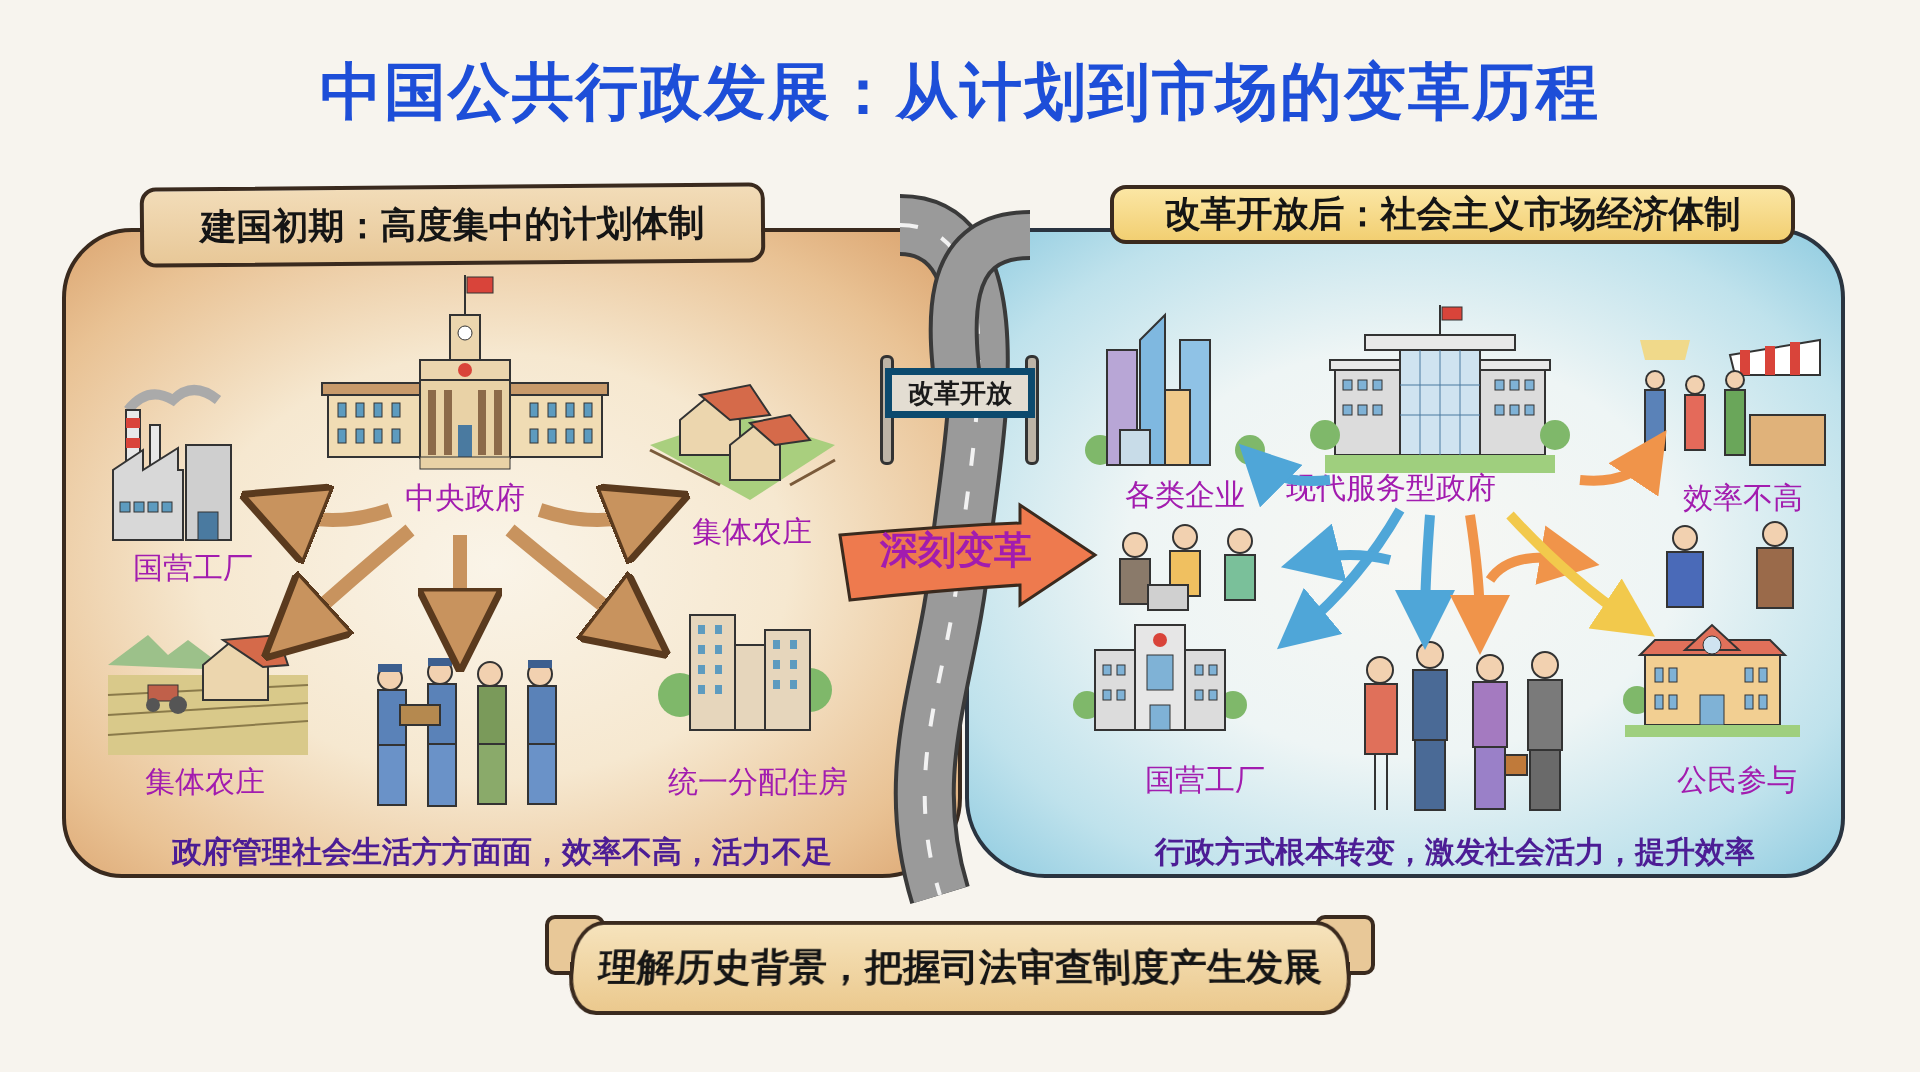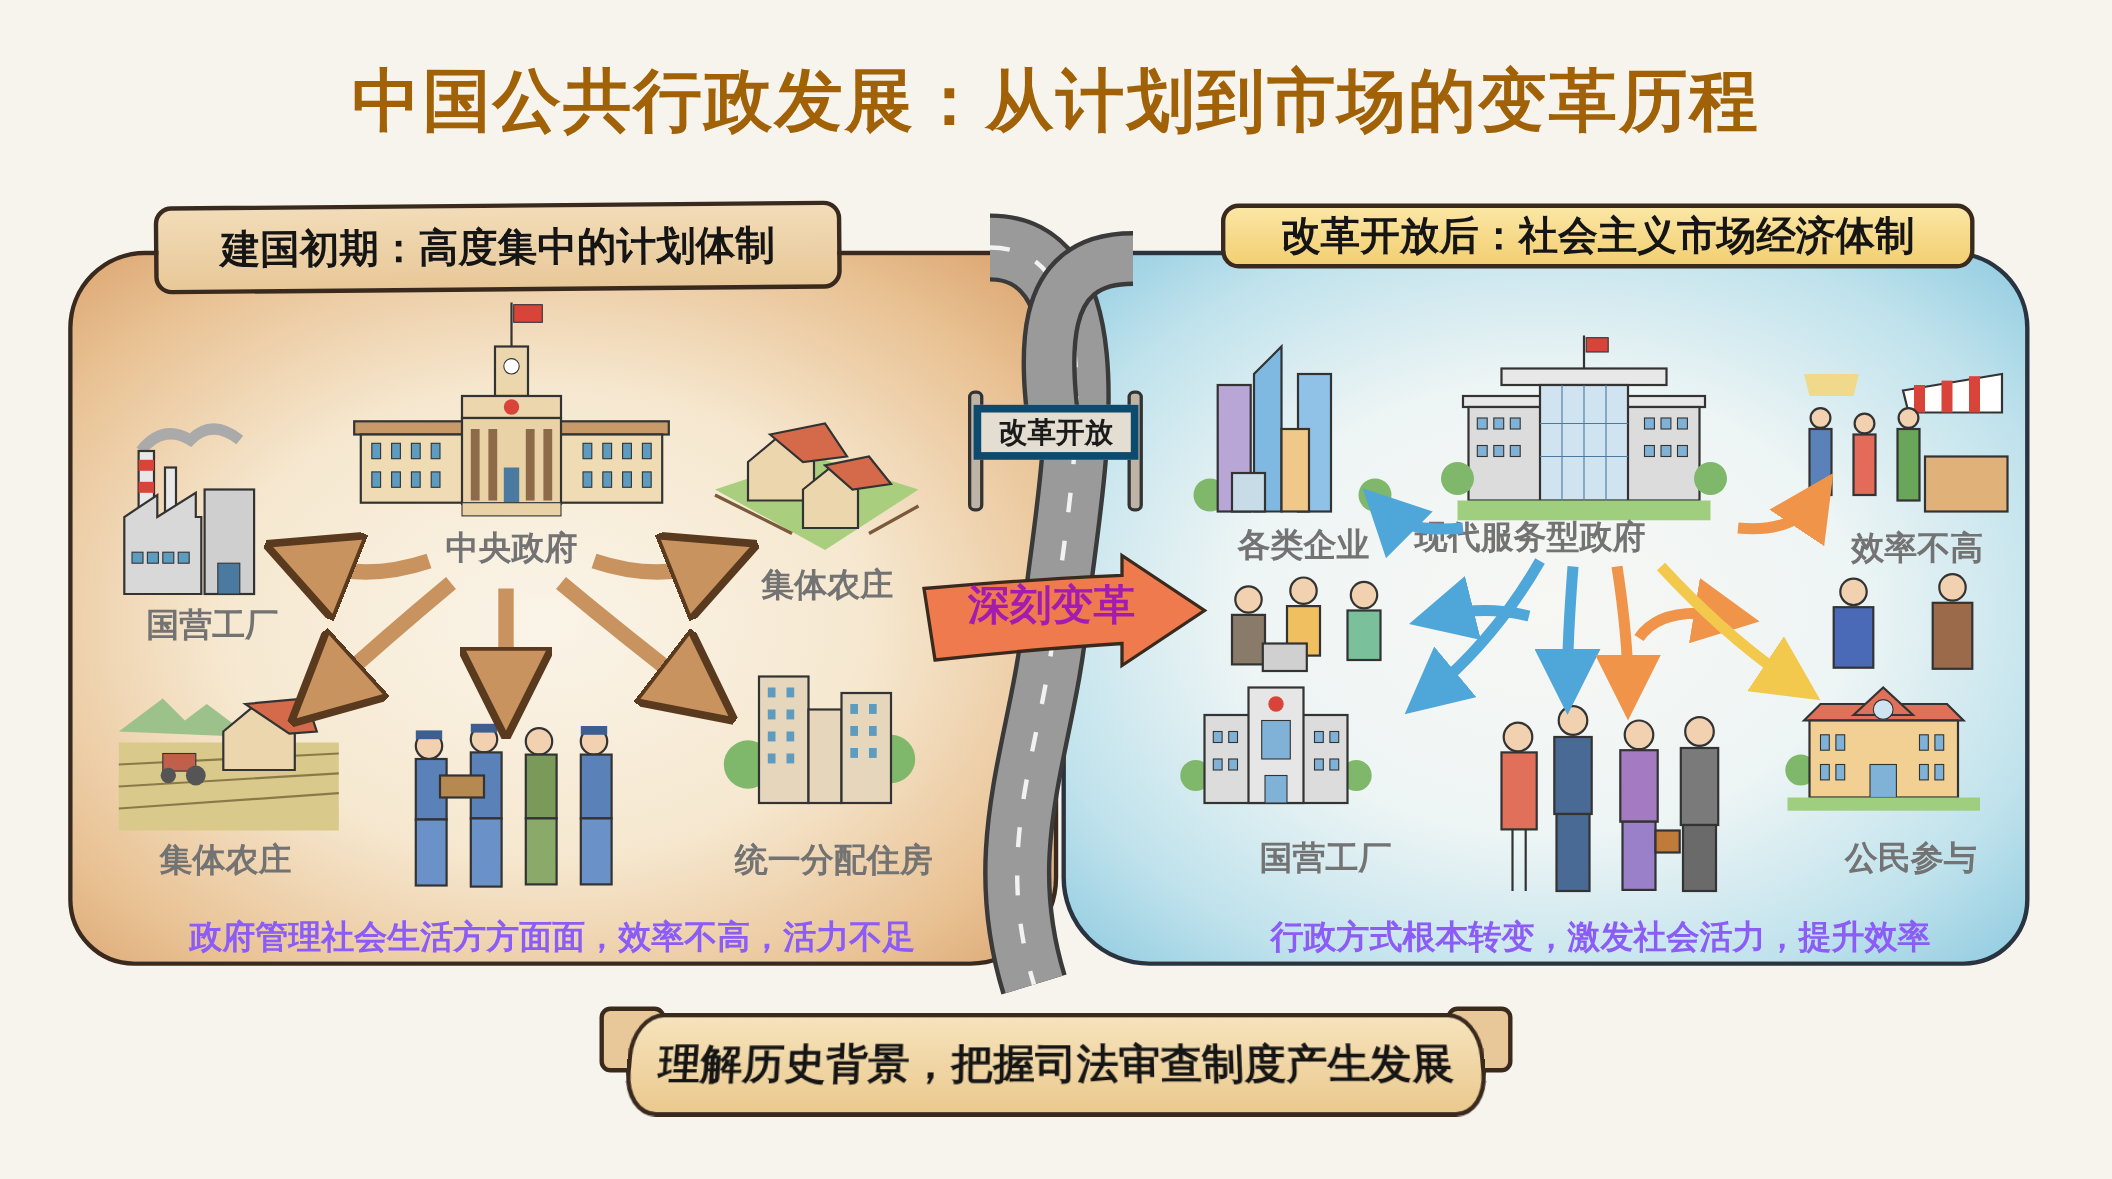--- a/index.html
+++ b/index.html
@@ -6,21 +6,21 @@
   html, body { width: 1920px; height: 1072px; overflow: hidden; }
   body {
     background: #f7f4ee;
     font-family: "DejaVu Sans", "Liberation Sans", sans-serif;
     color: #1a1a1a;
     position: relative;
   }
   .abs { position: absolute; }
   .title {
     left: 0; top: 50px; width: 1920px; text-align: center;
-    font-size: 62px; font-weight: bold; letter-spacing: 2px; color: #a16207;
+    font-size: 62px; font-weight: bold; letter-spacing: 2px; color: #1d4ed8;
   }
   
   .panel-left {
     left: 62px; top: 228px; width: 900px; height: 650px;
     border: 4px solid #3a2a1e; border-radius: 70px 40px 80px 60px;
     background: radial-gradient(ellipse at 48% 52%, #faf4e8 0%, #f6e8d0 45%, #e9c294 78%, #d9a06a 100%);
   }
   .panel-right {
     left: 965px; top: 228px; width: 880px; height: 650px;
     border: 4px solid #2a3440; border-radius: 40px 70px 60px 80px;
@@ -45,22 +45,22 @@
   }
   .ribbon-bottom {
     left: 570px; top: 920px; width: 780px; height: 95px; font-size: 38px;
     background: linear-gradient(180deg, #f6e3bc 0%, #ebc98e 100%);
     border-radius: 30px / 40px;
     transform: perspective(600px) rotateX(8deg);
   }
   .ribbon-tail {
     width: 60px; height: 60px; border: 4px solid #3a2a1e; border-radius: 10px;
   }
-  .label { font-size: 30px; font-weight: bold; color: #737373; white-space: nowrap; }
-  .caption { font-size: 30px; font-weight: bold; color: #8b5cf6; white-space: nowrap; }
+  .label { font-size: 30px; font-weight: normal; color: #a21caf; white-space: nowrap; }
+  .caption { font-size: 30px; font-weight: bold; color: #4c1d95; white-space: nowrap; }
 
   
   .sign-post { width: 14px; height: 110px; background: #bdb4a6; border: 3px solid #333; border-radius: 6px; }
   .sign-board {
     left: 885px; top: 368px; width: 150px; height: 50px;
     background: #e3ddd2; border: 7px solid #0c4a6e;
     display: flex; align-items: center; justify-content: center;
     font-size: 26px; font-weight: bold;
   }
   .big-arrow {

